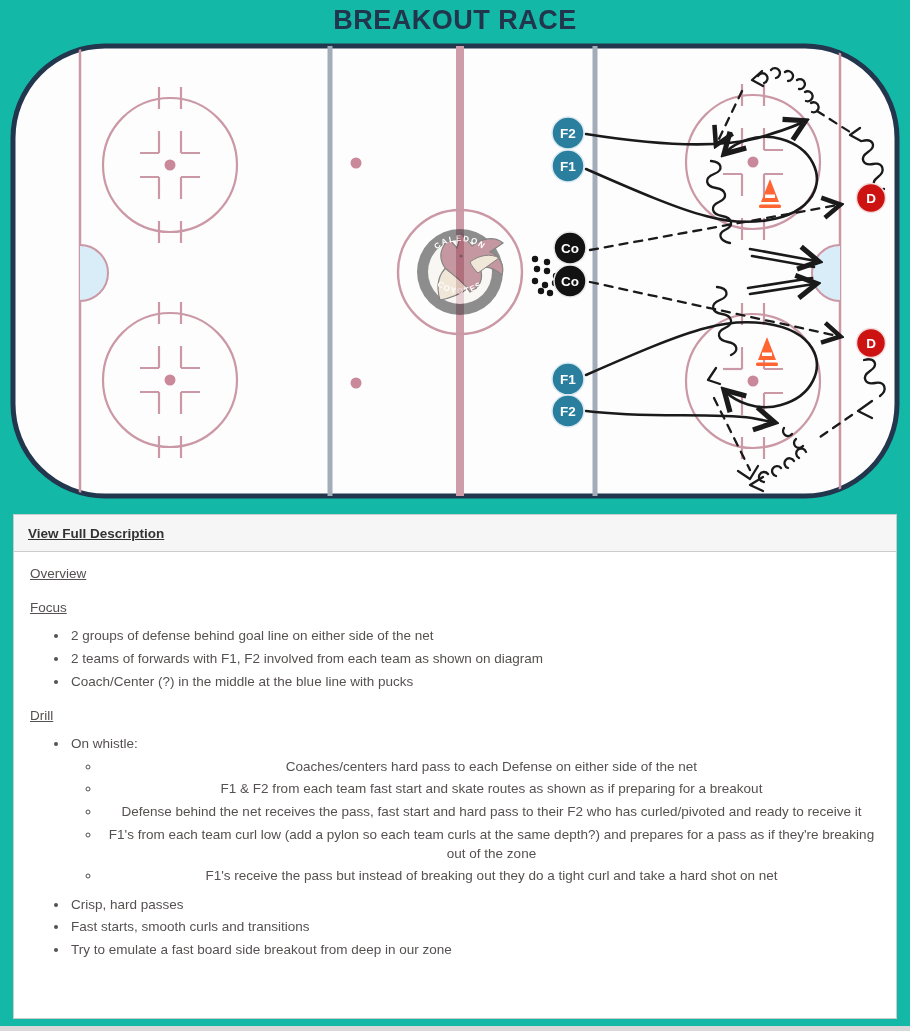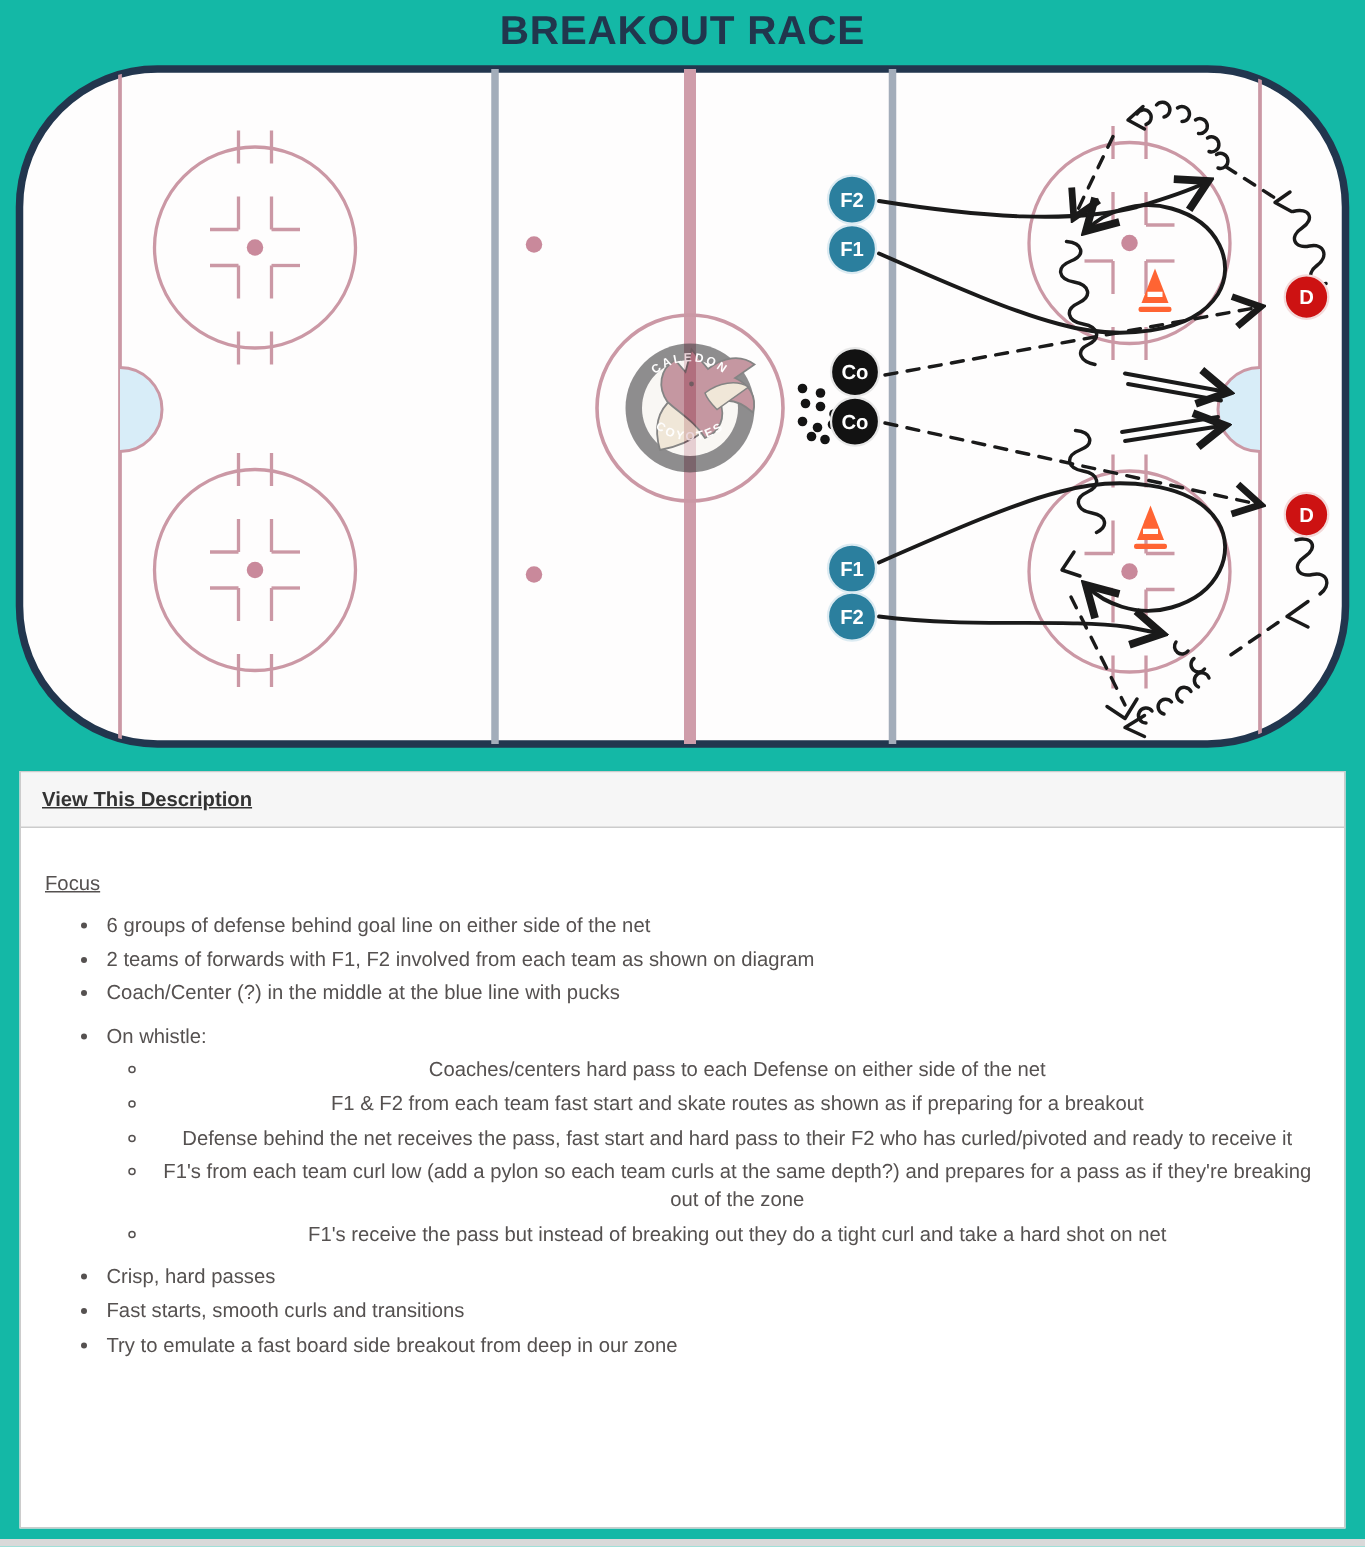--- a/index.html
+++ b/index.html
@@ -244,30 +244,32 @@
         </g>
         <g>
           <circle cx="871" cy="343" r="14.5" class="marker defense"></circle>
           <text x="871" y="347.8" text-anchor="middle" class="marker-label">D</text>
         </g>
       </g>
   </svg>
 
   <div class="desc-card">
     <div class="desc-header">
-      <a class="desc-toggle">View This Description</a>
+      <a class="desc-toggle">View Full Description</a>
     </div>
     <div class="desc-body">
       <div id="sections">
+          <div class="sec-h first">Overview</div>
           <div class="sec-h">Focus</div>
           <ul class="bl">
-            <li>6 groups of defense behind goal line on either side of the net</li>
+            <li>2 groups of defense behind goal line on either side of the net</li>
             <li>2 teams of forwards with F1, F2 involved from each team as shown on diagram</li>
             <li>Coach/Center (?) in the middle at the blue line with pucks</li>
           </ul>
+          <div class="sec-h">Drill</div>
           <ul class="bl">
             <li>On whistle:<ul class="sub">
                 <li>Coaches/centers hard pass to each Defense on either side of the net</li>
                 <li>F1 &amp; F2 from each team fast start and skate routes as shown as if preparing for a breakout</li>
                 <li>Defense behind the net receives the pass, fast start and hard pass to their F2 who has curled/pivoted and ready to receive it</li>
                 <li>F1's from each team curl low (add a pylon so each team curls at the same depth?) and prepares for a pass as if they're breaking out of the zone</li>
                 <li>F1's receive the pass but instead of breaking out they do a tight curl and take a hard shot on net</li>
               </ul></li>
           </ul>
           <ul class="bl">

